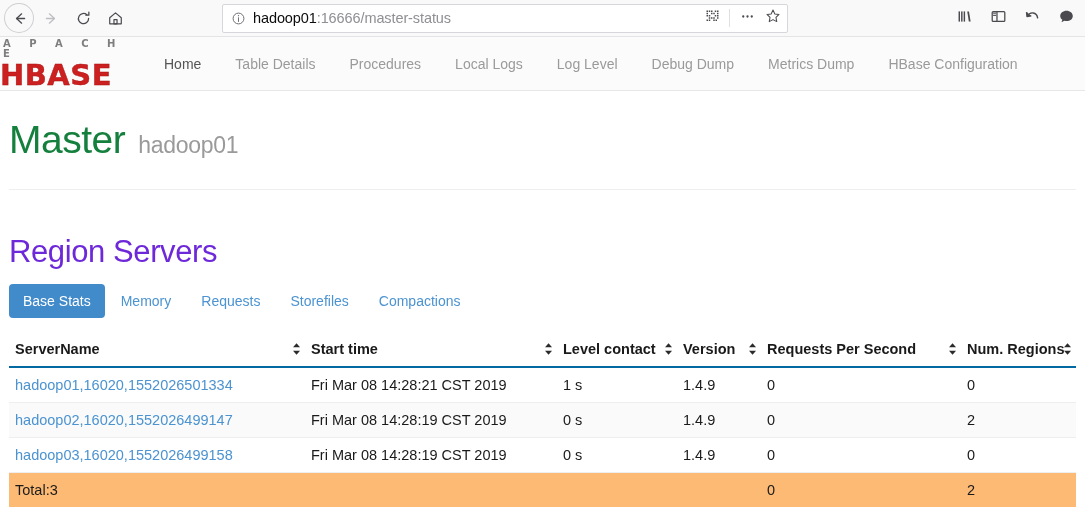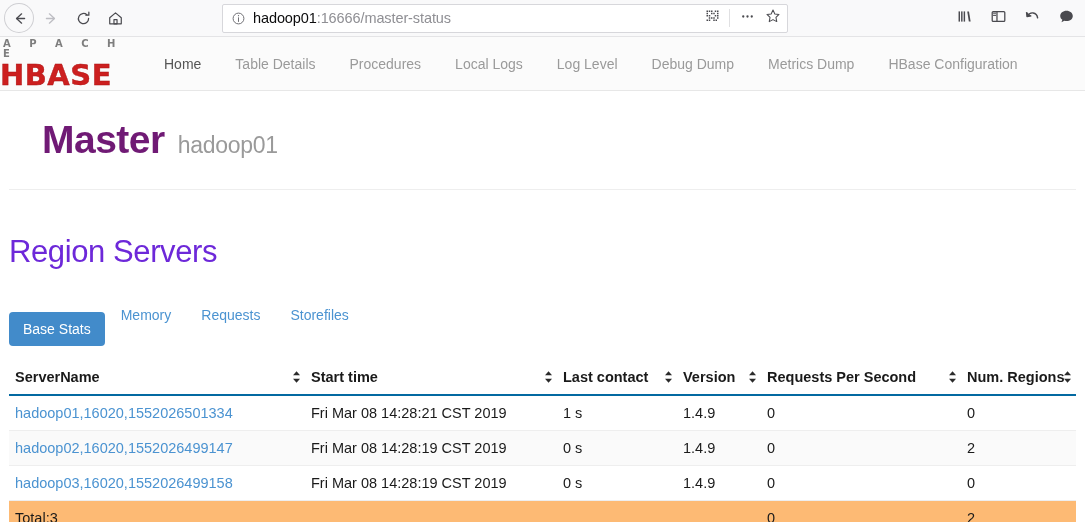--- a/index.html
+++ b/index.html
@@ -115,24 +115,23 @@
   
   .page { padding: 0 9px; }
   .page-head {
     padding-top: 27px;
     display: flex;
     align-items: baseline;
     gap: 13px;
   }
   .page-title {
     font-size: 39px;
-    font-weight: 700;
-    color: #701a75;
+    font-weight: 400;
+    color: #15803d;
     letter-spacing: -0.5px;
-    margin-left: 33px;
   }
   .page-sub {
     font-size: 23px;
     color: #9a9a9a;
     letter-spacing: -0.3px;
   }
   .hr {
     margin-top: 27px;
     height: 1px;
     background: #eeeeee;
@@ -156,21 +155,20 @@
     font-size: 14px;
     color: #4b93d1;
     padding: 9px 14px;
     border-radius: 4px;
     white-space: nowrap;
     text-decoration: none;
   }
   .tab.active {
     background: #428bca;
     color: #ffffff;
-    margin-top: 28px;
   }
 
   
   table.rs {
     width: 1067px;
     border-collapse: collapse;
     margin-top: 14px;
     table-layout: fixed;
   }
   table.rs th, table.rs td {
@@ -359,20 +357,21 @@
 
   <div class="hr"></div>
 
   <div class="section-title">Region Servers</div>
 
   <div class="tabs">
     <a class="tab active">Base Stats</a>
     <a class="tab">Memory</a>
     <a class="tab">Requests</a>
     <a class="tab">Storefiles</a>
+    <a class="tab">Compactions</a>
   </div>
 
   <table class="rs">
     <colgroup>
       <col style="width:296px">
       <col style="width:252px">
       <col style="width:120px">
       <col style="width:84px">
       <col style="width:200px">
       <col style="width:115px">
@@ -391,21 +390,21 @@
         <th>
           <span>Start time</span>
           <span class="sort-ico">
             <svg width="9" height="13" viewBox="0 0 9 13" fill="currentColor">
                 <path d="M4.5 0.8 L8 4.8 H1 Z"></path>
                 <path d="M4.5 12.2 L8 8.2 H1 Z"></path>
               </svg>
           </span>
         </th>
         <th>
-          <span>Last contact</span>
+          <span>Level contact</span>
           <span class="sort-ico">
             <svg width="9" height="13" viewBox="0 0 9 13" fill="currentColor">
                 <path d="M4.5 0.8 L8 4.8 H1 Z"></path>
                 <path d="M4.5 12.2 L8 8.2 H1 Z"></path>
               </svg>
           </span>
         </th>
         <th>
           <span>Version</span>
           <span class="sort-ico">

